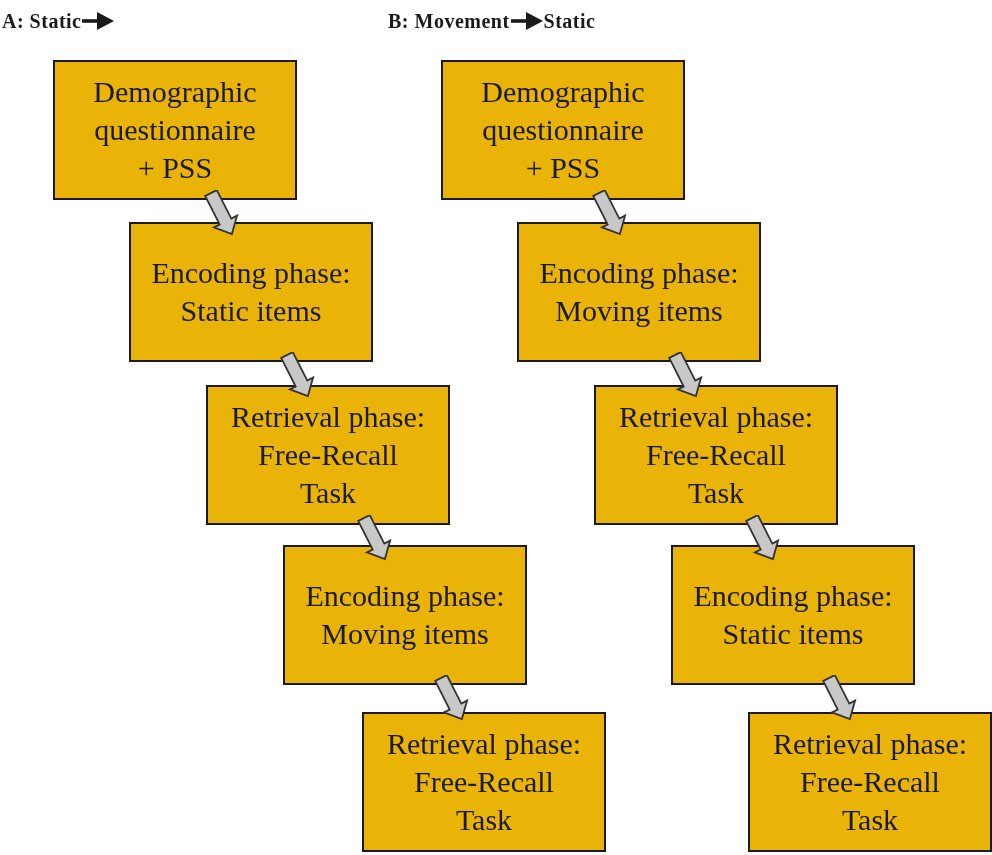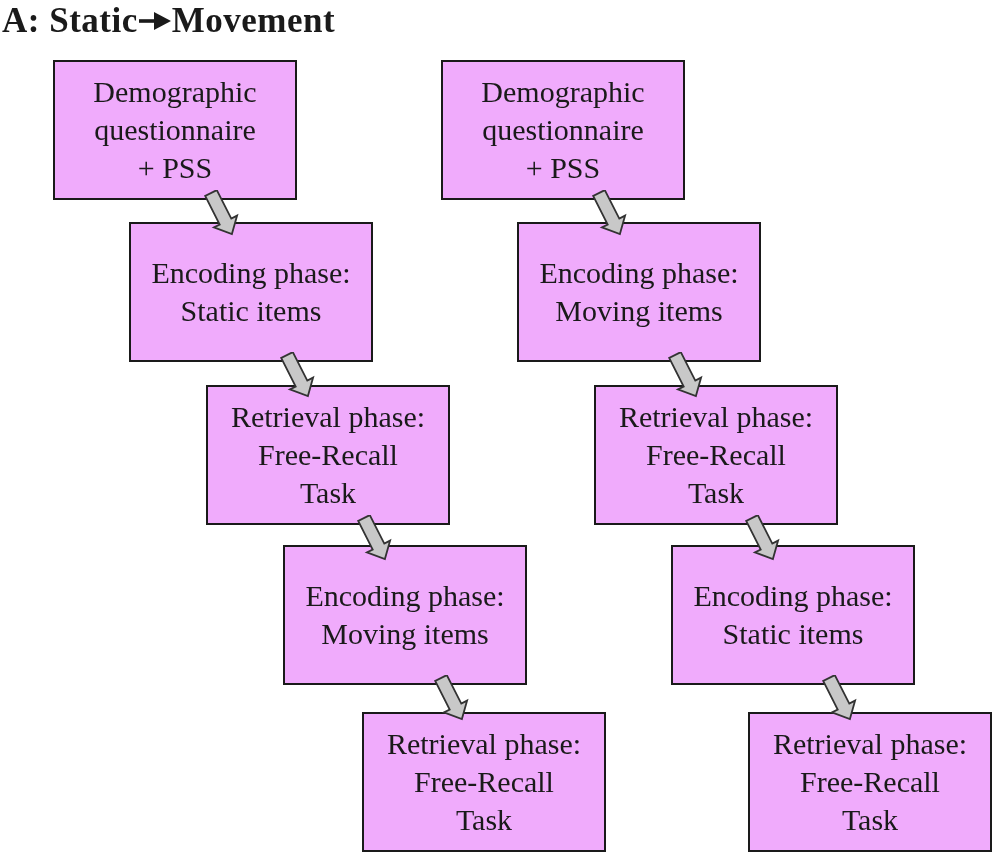--- a/index.html
+++ b/index.html
@@ -3,28 +3,28 @@
 <meta charset="utf-8">
 <style>
   html,body{margin:0;padding:0;background:#ffffff;}
   .canvas{
     position:relative;width:992px;height:855px;background:#ffffff;
     font-family:"Liberation Serif", serif;color:#1a1a1a;overflow:hidden;
   }
   .panel-title{
     position:absolute;top:1px;height:40px;
     display:flex;align-items:center;white-space:nowrap;
-    font-weight:bold;font-size:35px;letter-spacing:0.5px;
+    font-weight:bold;font-size:20px;letter-spacing:0.5px;
   }
   .title-a{left:2px;}
   .title-b{left:388px;}
   .title-arrow{display:inline-block;}
   .box{
     position:absolute;width:240px;height:136px;
-    border:2px solid #1a1a1a;background:#f0abfc;
+    border:2px solid #1a1a1a;background:#eab308;
     display:flex;flex-direction:column;align-items:center;justify-content:center;
     text-align:center;font-size:30px;line-height:38px;z-index:1;
   }
   .box .bold{font-weight:normal;}
   
   .p0s0{left:53px;top:60px;}  .p0s1{left:129px;top:222px;}
   .p0s2{left:206px;top:385px;}.p0s3{left:283px;top:545px;}
   .p0s4{left:362px;top:712px;}
   
   .p1s0{left:441px;top:60px;} .p1s1{left:517px;top:222px;}
@@ -41,23 +41,30 @@
 <body>
 
 <div class="canvas">
 
   <div class="panel-title title-a">
     <span>A: Static</span>
     <svg class="title-arrow" width="34" height="22" viewBox="0 0 34 22">
       <path d="M1 11 H18" stroke="#1a1a1a" stroke-width="3.6" fill="none"></path>
       <polygon points="16,2 33,11 16,20" fill="#1a1a1a"></polygon>
     </svg>
-    <span>Movement</span>
   </div>
 
+  <div class="panel-title title-b">
+    <span>B: Movement</span>
+    <svg class="title-arrow" width="34" height="22" viewBox="0 0 34 22">
+      <path d="M1 11 H18" stroke="#1a1a1a" stroke-width="3.6" fill="none"></path>
+      <polygon points="16,2 33,11 16,20" fill="#1a1a1a"></polygon>
+    </svg>
+    <span>Static</span>
+  </div>
 
   <div class="box p0s0">
     <span class="line">Demographic</span>
     <span class="line">questionnaire</span>
     <span class="line">+ PSS</span>
   </div>
   <div class="box p0s1">
     <span class="line">Encoding phase:</span>
     <span class="line bold">Static items</span>
   </div>

